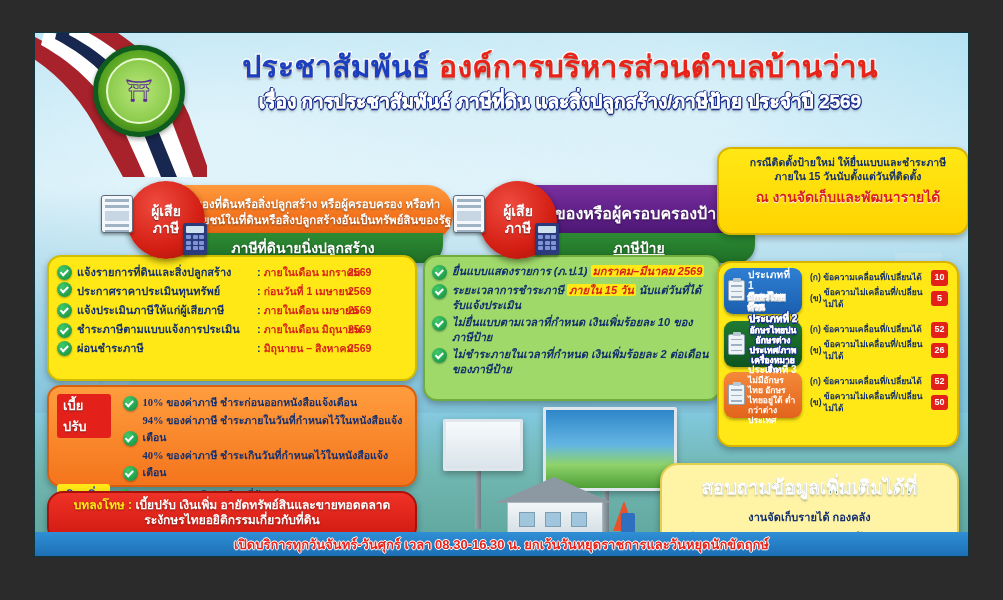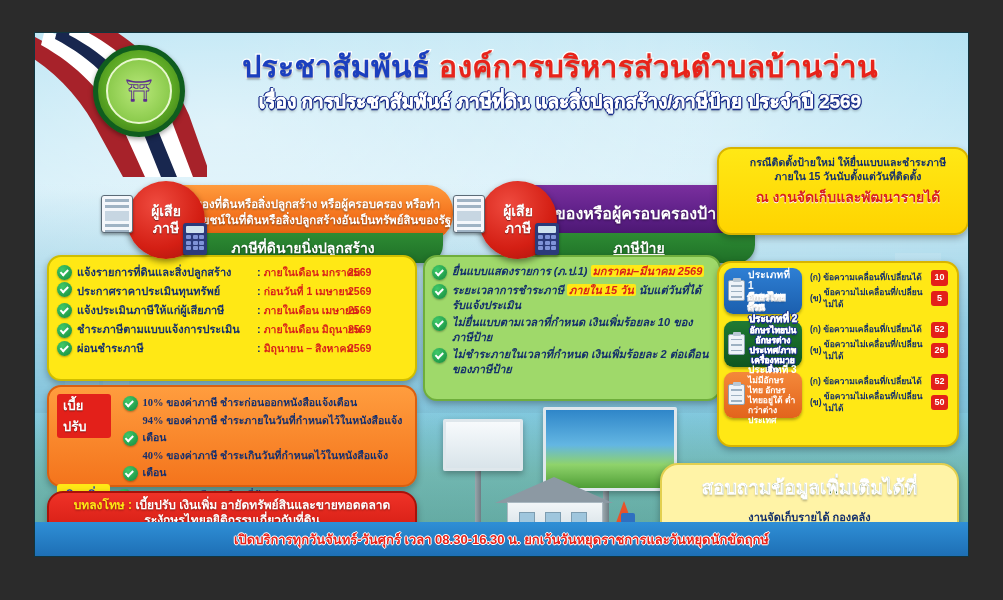--- a/index.html
+++ b/index.html
@@ -153,21 +153,21 @@
   .rpill{flex:0 0 17px;margin-left:auto;background:#e3201a;color:#fff;font-size:9px;font-weight:bold;
      text-align:center;border-radius:3px;padding:1px 0;}
 
   
   #panel-contact .c1{font-size:19px;font-weight:bold;color:#14532d;text-align:center;margin-top:7px;
      -webkit-text-stroke:.6px #fff;text-shadow:0 2px 2px rgba(0,0,0,.25);}
   #panel-contact .c2{font-size:11px;font-weight:bold;color:#14306b;text-align:center;margin-top:6px;}
   #panel-contact .c3{font-size:12.5px;font-weight:bold;color:#14306b;text-align:center;margin-top:3px;}
 
   
-  #bottombar{position:absolute;left:0;bottom:0;width:100%;height:34px;
+  #bottombar{position:absolute;left:0;bottom:0;width:100%;height:24px;
      background:linear-gradient(180deg,#2f8fd6 0%,#1e6fb5 100%);
      display:flex;align-items:center;justify-content:center;}
   #bottombar .bt{font-size:13px;font-weight:bold;color:#e8231a;
      text-shadow:0 1px 0 #fff,0 -1px 0 #fff,1px 0 0 #fff,-1px 0 0 #fff;}
 
   
   #illus{position:absolute;left:400px;top:368px;width:300px;height:150px;}
   .board{position:absolute;border:3px solid #dfe7ec;border-radius:2px;box-shadow:0 3px 6px rgba(0,0,0,.3);}
   #b1{left:8px;top:18px;width:74px;height:46px;background:linear-gradient(180deg,#f7fafc,#d9e4ea);}
   #b2{left:108px;top:6px;width:128px;height:78px;

